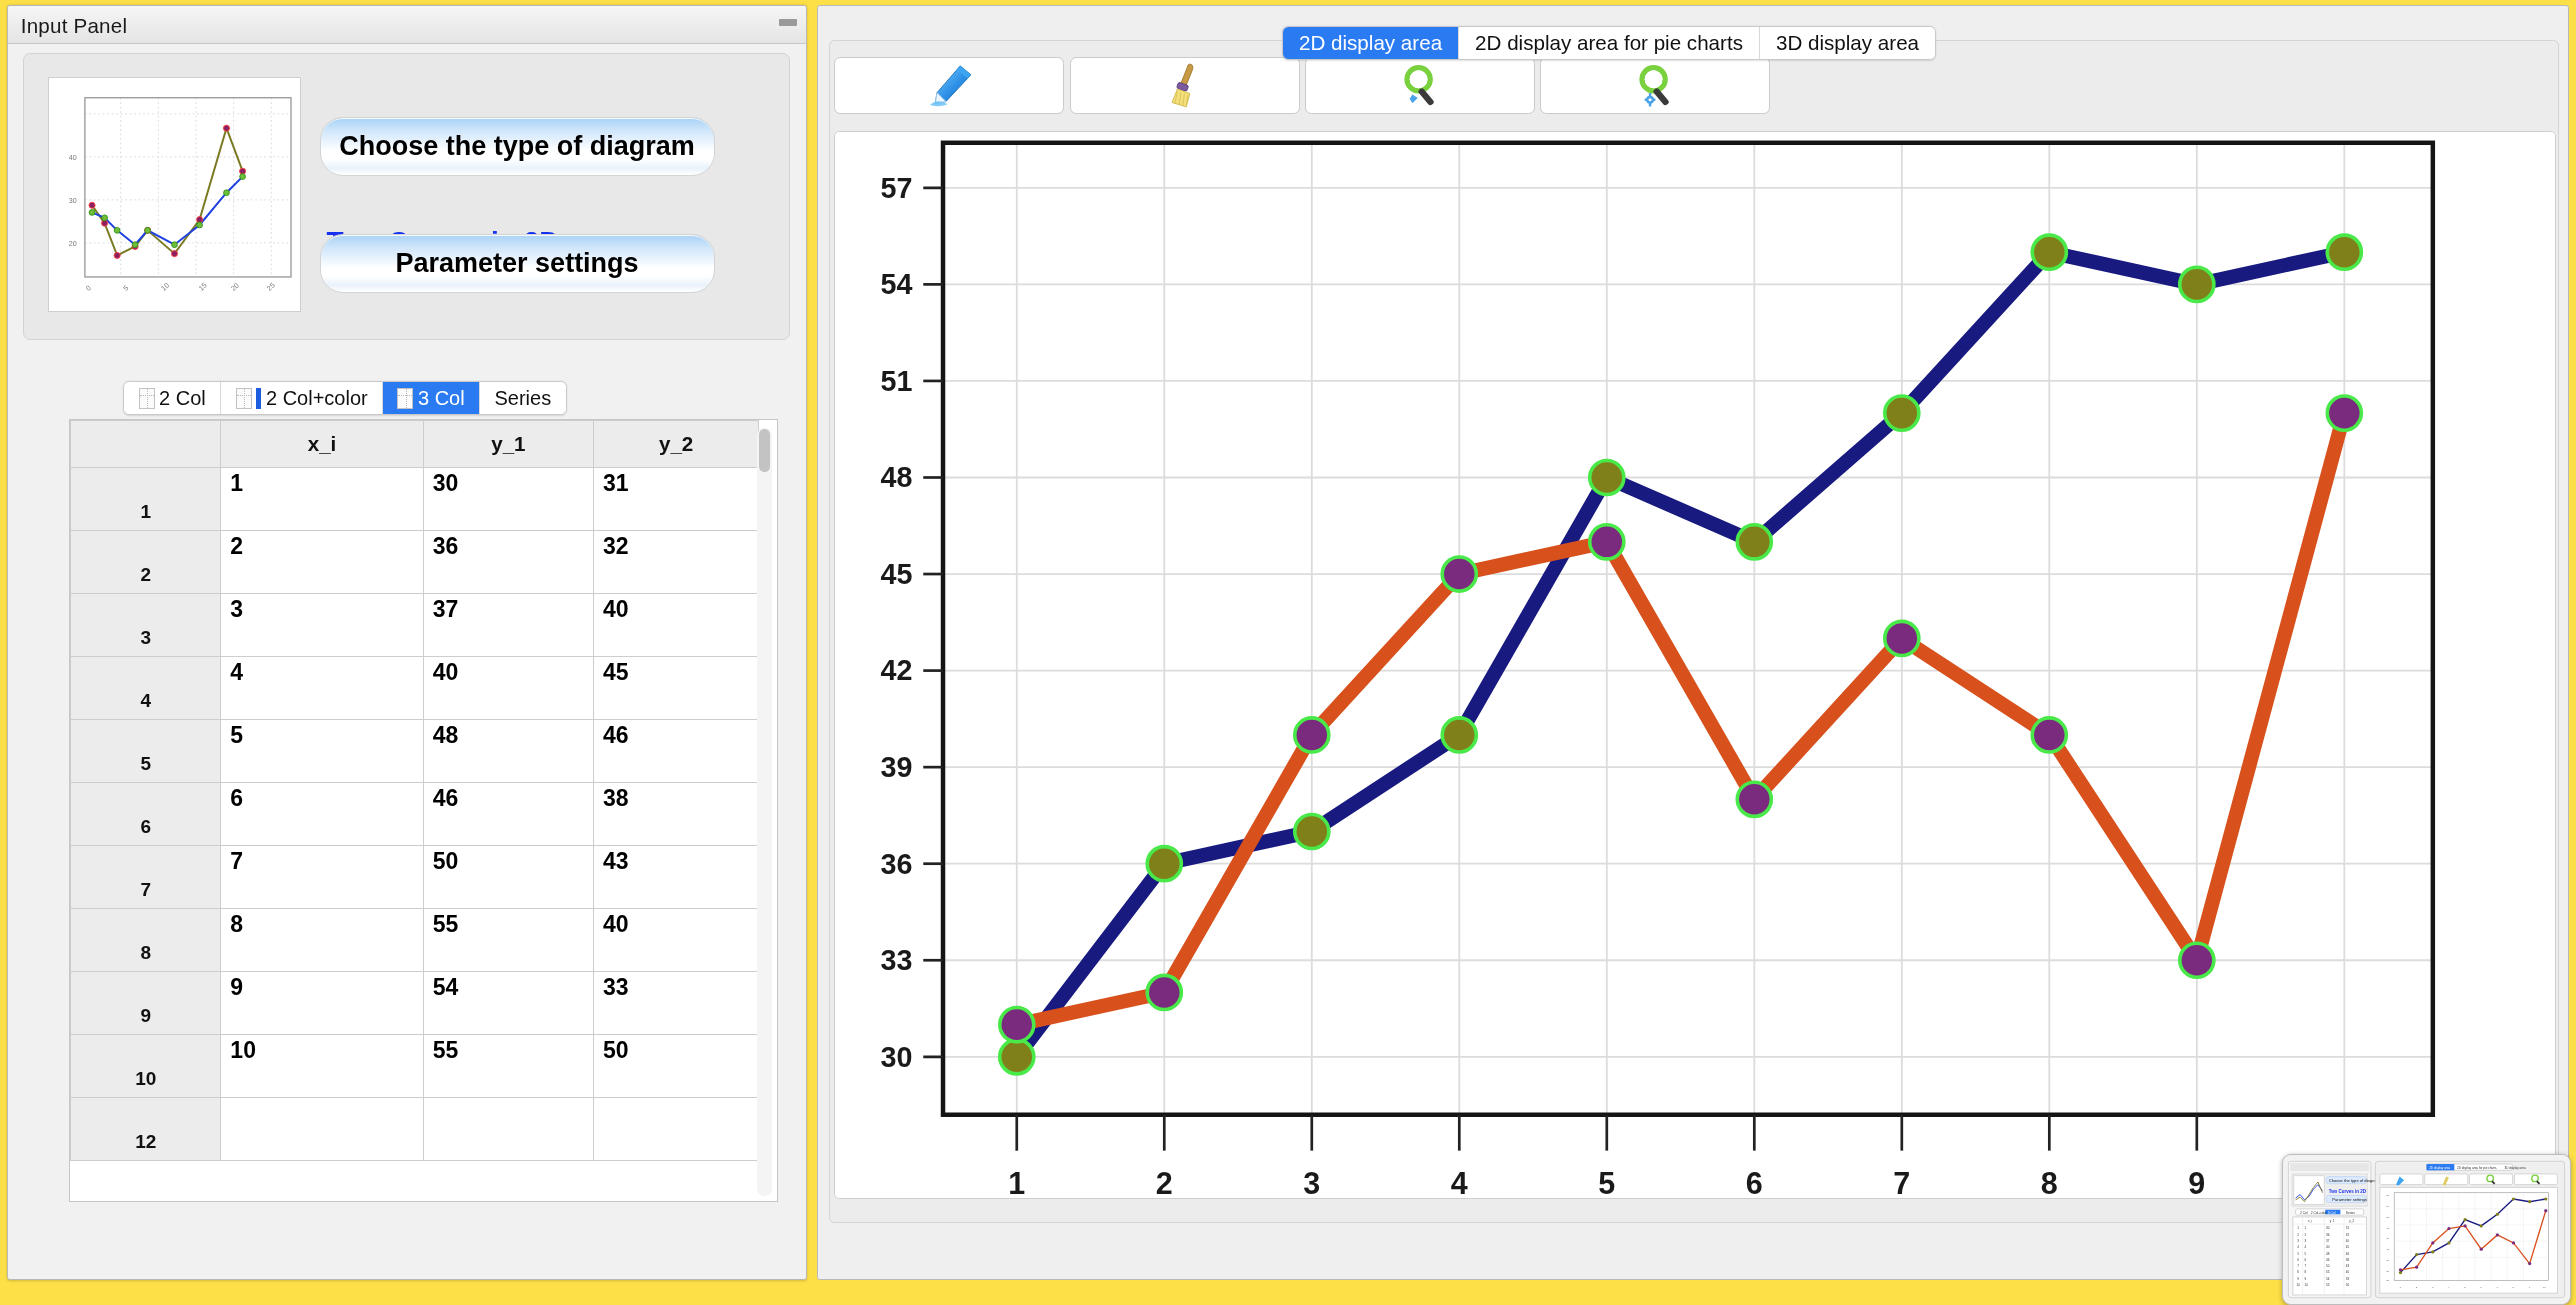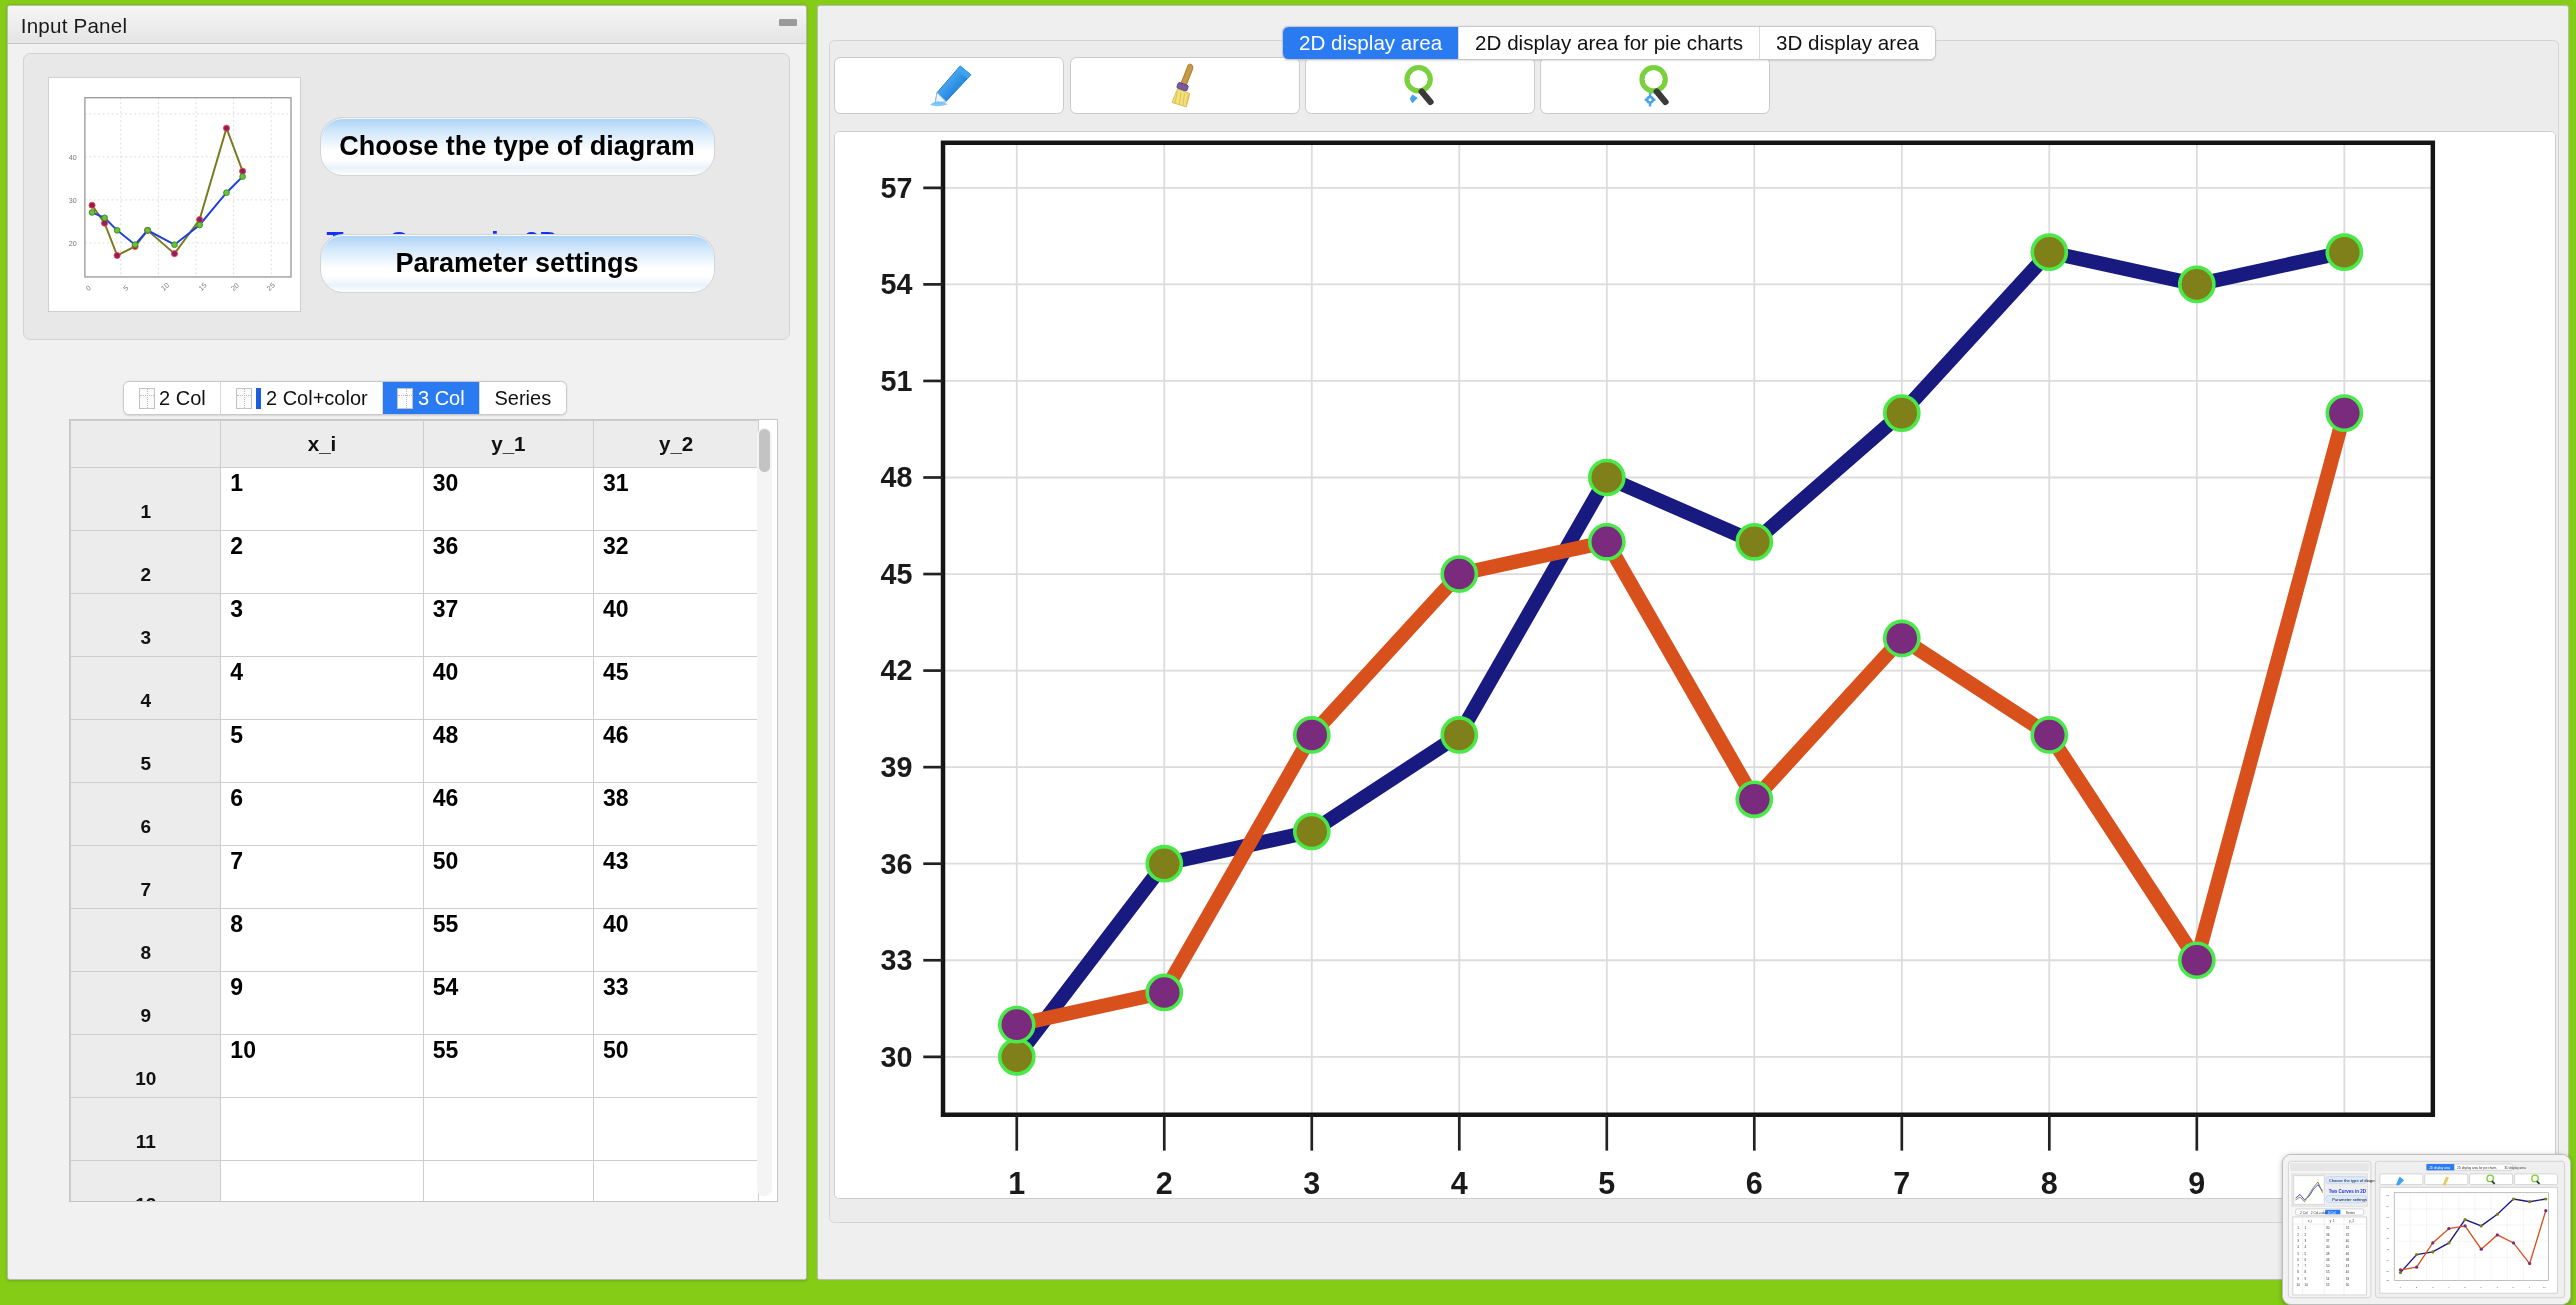--- a/index.html
+++ b/index.html
@@ -2,21 +2,21 @@
 <html style="font-size:14.4px"><head>
 <meta charset="utf-8">
 <style>
   * { box-sizing: border-box; margin:0; padding:0; }
   html, body {
     width: 2576px; height: 1305px;
     font-family: "Liberation Sans", sans-serif;
     background: #efefef;
     overflow: hidden;
   }
-  #app { position: relative; width: 2576px; height: 1305px; background: #84cc16; }
+  #app { position: relative; width: 2576px; height: 1305px; background: #fde047; }
 
   
   #left-window {
     position: absolute; left: 7.2px; top: 5.4px;
     width: 800px; height: 1275px;
     background: #f1f1f1;
     border: 0.9px solid #b8b8b8;
     border-radius: 2.7px;
     box-shadow: 0 0.9px 2.7px rgba(0,0,0,.18);
   }
@@ -384,26 +384,20 @@
               <td class="rowhead">9</td>
               <td class="cell">9</td>
               <td class="cell">54</td>
               <td class="cell">33</td>
             </tr>
             <tr>
               <td class="rowhead">10</td>
               <td class="cell">10</td>
               <td class="cell">55</td>
               <td class="cell">50</td>
-            </tr>
-            <tr>
-              <td class="rowhead">11</td>
-              <td class="cell"></td>
-              <td class="cell"></td>
-              <td class="cell"></td>
             </tr>
             <tr>
               <td class="rowhead">12</td>
               <td class="cell"></td>
               <td class="cell"></td>
               <td class="cell"></td>
             </tr>
           </tbody>
       </table>
       <div id="vscroll">

